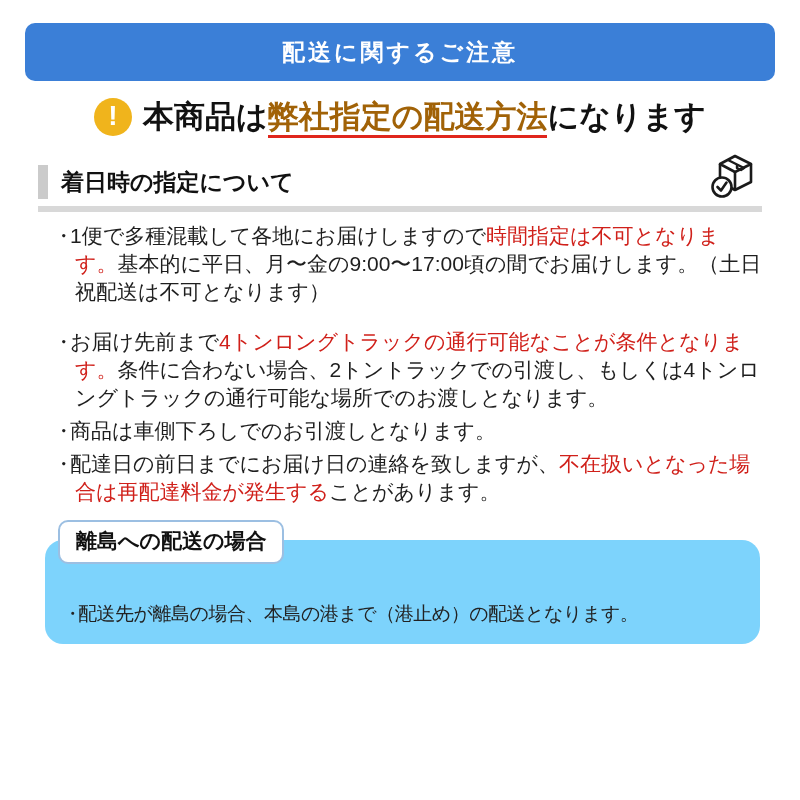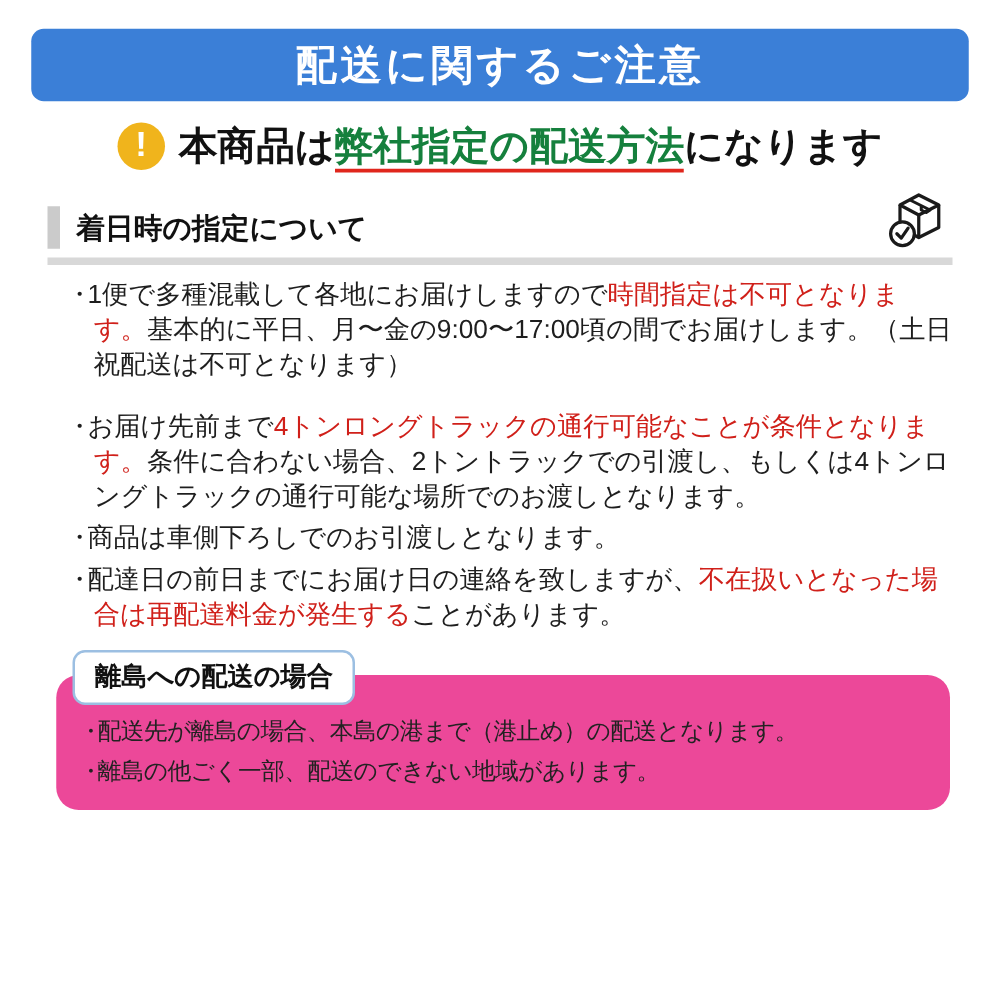--- a/index.html
+++ b/index.html
@@ -14,39 +14,39 @@
 
   
   .banner {
     margin: 23px 25px 0;
     height: 58px;
     background: #3b7fd7;
     border-radius: 10px;
     display: flex; align-items: center; justify-content: center;
   }
   .banner .title {
-    color: #ffffff; font-size: 33px; font-weight: bold; letter-spacing: 3px;
+    color: #ffffff; font-size: 23px; font-weight: bold; letter-spacing: 3px;
   }
 
   
   .warning {
     margin-top: 14px; height: 44px;
     display: flex; align-items: center; justify-content: center; gap: 11px;
   }
   .warn-icon {
     width: 38px; height: 38px; border-radius: 50%;
     background: #f0b41c; color: #ffffff;
     font-size: 28px; font-weight: bold;
     display: flex; align-items: center; justify-content: center;
     flex: 0 0 auto; padding-bottom: 2px;
   }
   .warn-text { font-size: 31px; font-weight: bold; color: #111; }
   .red { color: #d0201a; }
   .red-underline {
-    color: #15803d;
+    color: #a16207;
     border-bottom: 3px solid #e0261c;
     padding-bottom: 1px;
   }
 
   
   .sec { margin: 0 38px; }
   .sec-arrival { margin-top: 26px; }
   .sec-conditions { margin-top: 22px; }
   .sec-head {
     position: relative;
@@ -63,38 +63,38 @@
     margin: 10px 0 0; padding: 0 0 0 15px;
     font-size: 21px; line-height: 28px; font-weight: 500; color: #1e1e1e;
   }
   .bullets li { padding-left: 22px; text-indent: -22px; margin-bottom: 5px; }
   .mk { letter-spacing: -4px; }
 
   
   .island-box {
     position: relative;
     margin: 34px 40px 0 45px;
-    background: #ec4899;
+    background: #7dd3fc;
     border-radius: 18px;
     padding: 32px 8px 12px 10px;
   }
   .island-label {
     position: absolute; top: -20px; left: 13px;
     background: #ffffff;
     border: 2px solid #9cbfe2;
     border-radius: 10px;
     padding: 5px 16px 7px;
     font-size: 21px; font-weight: bold; color: #111;
   }
   .island-bullets {
     list-style: none; margin: 0; padding: 0 0 0 8px;
     font-size: 19px; line-height: 27px; font-weight: 500;
     color: #222; letter-spacing: -0.5px;
   }
-  .island-bullets li { padding-left: 21px; text-indent: -21px; margin-bottom: 5px; }
+  .island-bullets li { padding-left: 21px; text-indent: -21px; margin-bottom: 5px; margin-top: 28px; }
 </style>
 </head>
 <body>
 
 <div class="page">
 
   <div class="banner">
     <span class="title">配送に関するご注意</span>
   </div>
 
@@ -128,17 +128,16 @@
       <li><span class="mk">・</span><span>お届け先前まで</span><span class="red">4トンロングトラックの通行可能なことが条件となります。</span><span>条件に合わない場合、2トントラックでの引渡し、もしくは4トンロングトラックの通行可能な場所でのお渡しとなります。</span></li>
       <li><span class="mk">・</span><span>商品は車側下ろしでのお引渡しとなります。</span></li>
       <li><span class="mk">・</span><span>配達日の前日までにお届け日の連絡を致しますが、</span><span class="red">不在扱いとなった場合は再配達料金が発生する</span><span>ことがあります。</span></li>
     </ul>
   </section>
 
   <div class="island-box">
     <div class="island-label">離島への配送の場合</div>
     <ul class="island-bullets">
       <li><span class="mk">・</span><span>配送先が離島の場合、本島の港まで（港止め）の配送となります。</span></li>
-      <li><span class="mk">・</span><span>離島の他ごく一部、配送のできない地域があります。</span></li>
     </ul>
   </div>
 
 </div>
 
 </body></html>

